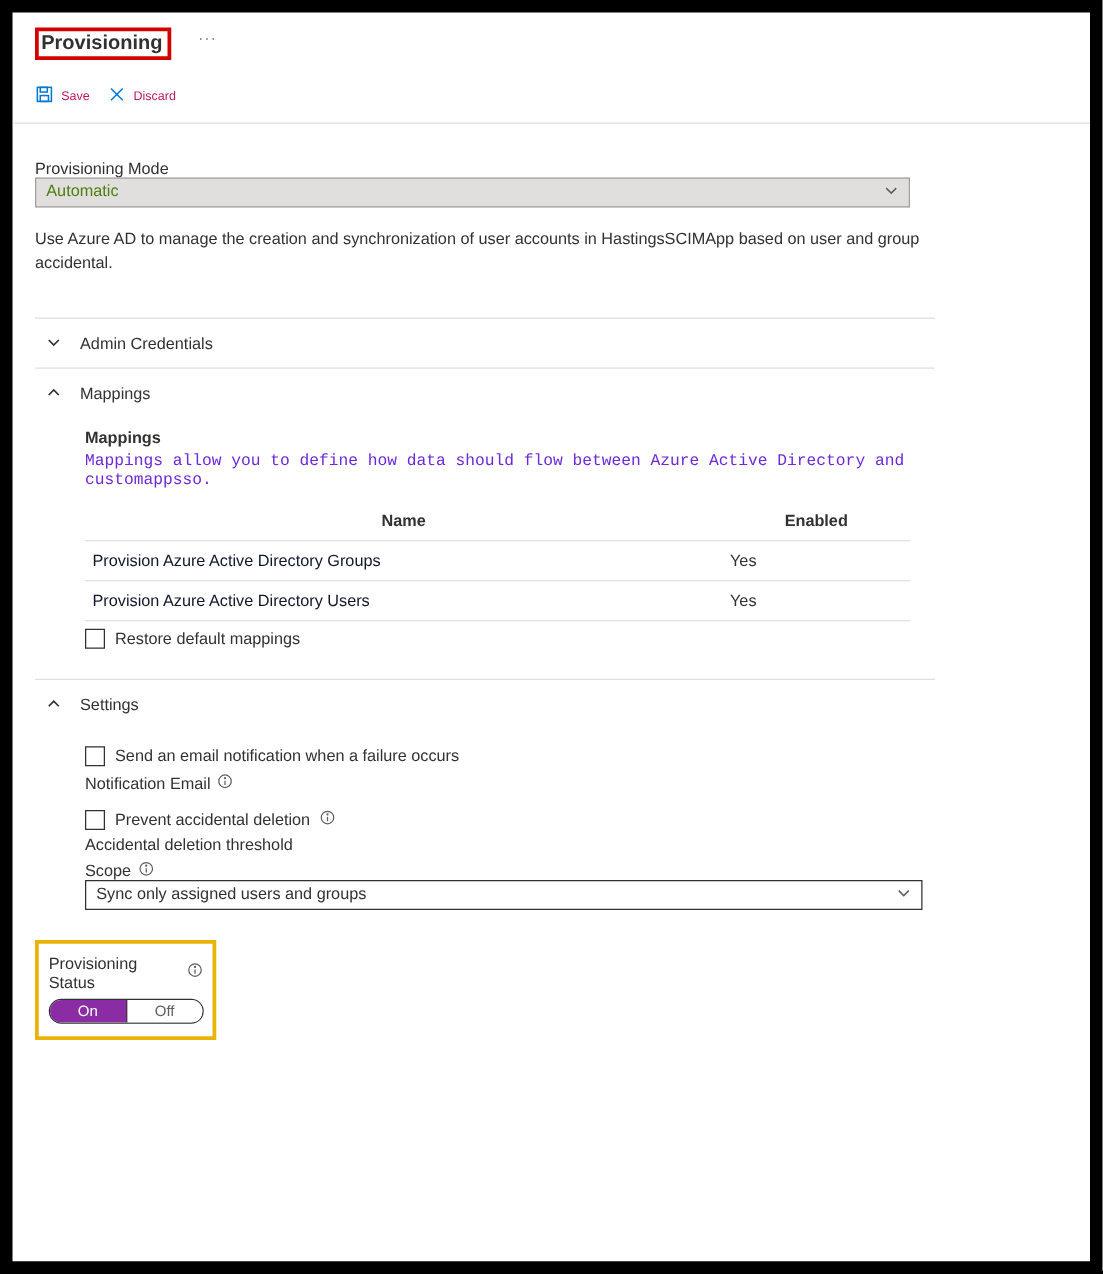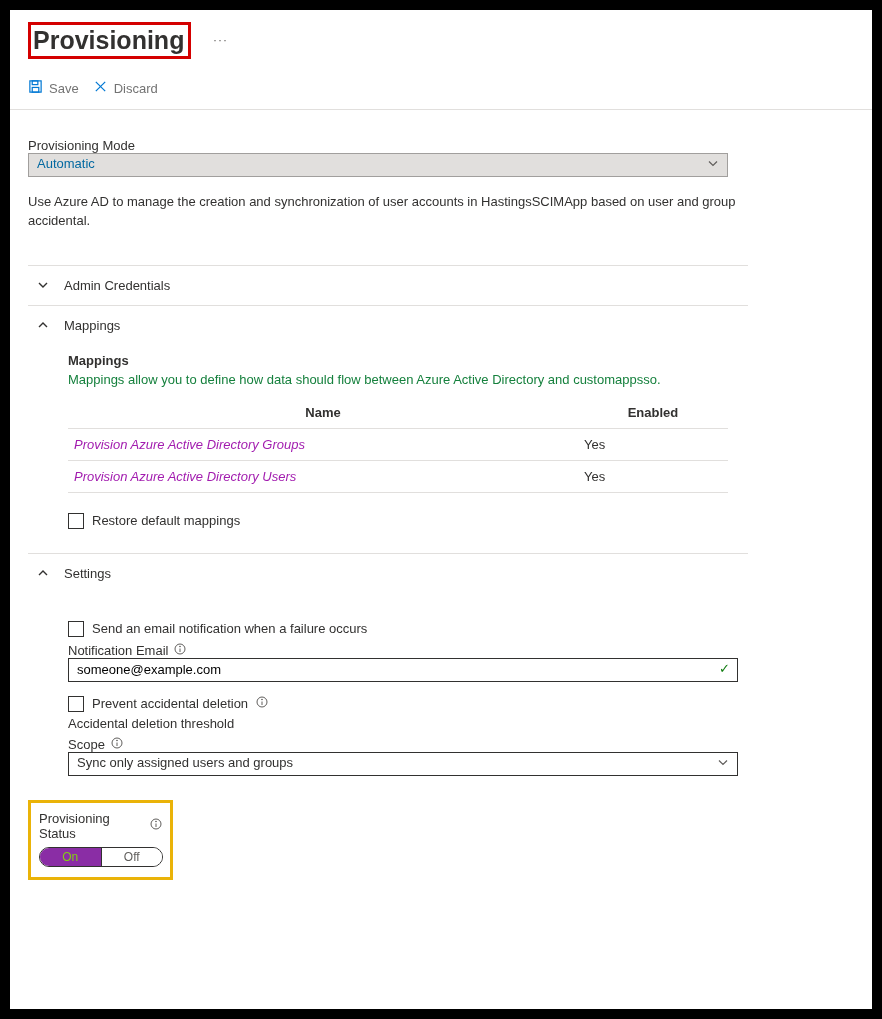--- a/index.html
+++ b/index.html
@@ -1,56 +1,56 @@
 <!DOCTYPE html>
 <html><head>
   <meta charset="utf-8">
   <style>
     * { box-sizing: border-box; margin: 0; padding: 0; }
     body { font-family: "Segoe UI", Tahoma, sans-serif; font-size: 13px; color: #323130; background: #000; width: 882px; height: 1019px; padding: 10px; }
     .frame { background: #fff; width: 100%; height: 100%; padding: 0; overflow: hidden; position: relative; }
     .header { padding: 12px 18px 6px 18px; }
-    .page-title { font-size: 25px; font-weight: 600; display: inline-block; border: 3px solid #d40000; padding: 0 4px 0 2px; line-height: 1.25; }
+    .page-title { font-size: 16px; font-weight: 600; display: inline-block; border: 3px solid #d40000; padding: 0 4px 0 2px; line-height: 1.25; }
     .dots { display: inline-block; margin-left: 18px; color: #605e5c; vertical-align: super; letter-spacing: 1px; font-size: 12px;}
     .toolbar { border-bottom: 1px solid #e1dfdd; padding: 14px 18px 12px 18px; display: flex; gap: 14px; }
-    .tb-btn { display: inline-flex; align-items: center; gap: 6px; background: none; border: none; cursor: pointer; font-size: 13px; color: #737373; }
+    .tb-btn { display: inline-flex; align-items: center; gap: 6px; background: none; border: none; cursor: pointer; font-size: 10px; color: #be185d; }
     .tb-btn svg { width: 15px; height: 15px; }
     .content { padding: 28px 18px 18px 18px; }
     .label { font-size: 13px; color: #323130; margin-bottom: 0; display: block; }
     .sel-wrap { position: relative; width: 700px; }
-    .sel-disabled { width: 100%; height: 24px; border: 1px solid #a19f9d; background: #e1dfdd; color: #0369a1; padding: 2px 8px; font-size: 13px; position: relative; }
+    .sel-disabled { width: 100%; height: 24px; border: 1px solid #a19f9d; background: #e1dfdd; color: #4d7c0f; padding: 2px 8px; font-size: 13px; position: relative; }
     .chev { position: absolute; right: 8px; top: 50%; transform: translateY(-50%); }
     .chev svg { width: 12px; height: 12px; stroke: #605e5c; }
     .desc { margin-top: 16px; color: #323130; max-width: 740px; line-height: 1.45; font-size: 13px; }
     .section { border-top: 1px solid #e1dfdd; border-bottom: 1px solid #e1dfdd; margin-top: 34px; width: 720px; }
     .sec-hdr { display: flex; align-items: center; gap: 14px; padding: 12px 8px; cursor: pointer; }
     .sec-hdr .ico { width: 14px; display: flex; justify-content: center; }
     .sec-hdr .ico svg { width: 12px; height: 12px; stroke: #323130; }
     .section + .section { margin-top: 0; border-top: 0; }
     .sec-body { padding: 8px 0 24px 40px; }
     .sub-h { font-size: 13px; font-weight: 600; margin-bottom: 4px; }
-    .sub-d { color: #15803d; margin-bottom: 10px; }
+    .sub-d { color: #6d28d9; margin-bottom: 10px; font-family: Liberation Mono, monospace; }
     table.map { width: 660px; border-collapse: collapse; font-size: 13px; }
     table.map th { text-align: center; border-bottom: 1px solid #e1dfdd; padding: 8px 6px; font-weight: 600; }
     table.map td { border-bottom: 1px solid #e1dfdd; padding: 8px 6px; }
-    table.map td a { color: #a21caf; text-decoration: none; cursor: pointer; font-style: italic; }
-    .chk-row { display: flex; align-items: center; gap: 8px; margin-top: 20px; }
+    table.map td a { color: #0f172a; text-decoration: none; cursor: pointer; }
+    .chk-row { display: flex; align-items: center; gap: 8px; margin-top: 6px; }
     .chk { width: 16px; height: 16px; border: 1px solid #323130; display: inline-block; cursor: pointer; }
     .settings-body { padding: 8px 0 8px 40px; }
     .settings-body .field { margin-top: 6px; width: 670px; }
     .lbl-inline { display: flex; align-items: center; gap: 6px; font-size: 13px; color: #323130; margin-top: 4px; }
     .info-ico svg { width: 12px; height: 12px; stroke: #605e5c; fill: none; }
     .txt-input { width: 100%; height: 24px; border: 1px solid #323130; padding: 2px 8px; font-size: 13px; }
     .valid { position: relative; }
     .valid::after { content: "✓"; color: #107c10; position: absolute; right: 8px; top: 3px; font-size: 13px; }
     .sel-normal { width: 100%; height: 24px; border: 1px solid #323130; background: #fff; padding: 2px 8px; font-size: 13px; position: relative; }
     .prov-status-wrap { margin-top: 16px; border: 3px solid #eab308; padding: 8px 8px 10px 8px; width: 145px; }
     .prov-status-wrap .lbl-inline { margin-top: 0; }
     .toggle { margin-top: 6px; width: 124px; height: 20px; border: 1px solid #323130; border-radius: 12px; display: flex; overflow: hidden; cursor: pointer; }
-    .toggle .on { flex: 1; background: #8a2da5; color: #84cc16; display: flex; align-items: center; justify-content: center; font-size: 12px; border-right: 1px solid #323130;}
+    .toggle .on { flex: 1; background: #8a2da5; color: #ffffff; display: flex; align-items: center; justify-content: center; font-size: 12px; border-right: 1px solid #323130;}
     .toggle .off { flex: 1; background: #fff; color: #605e5c; display: flex; align-items: center; justify-content: center; font-size: 12px; }
   </style>
 </head>
 <body>
 <div class="frame">
 
 <div class="header">
   <span class="page-title">Provisioning</span>
   <span class="dots">···</span>
 </div>
@@ -152,21 +152,20 @@
       </div>
       <div class="field">
         <div class="lbl-inline">
           <span>Notification Email</span>
           <span class="info-ico"><svg viewBox="0 0 12 12" stroke-width="1">
                   <circle cx="6" cy="6" r="5"></circle>
                   <line x1="6" y1="5.5" x2="6" y2="9"></line>
                   <circle cx="6" cy="3.5" r="0.4" fill="#605e5c"></circle>
                 </svg></span>
         </div>
-        <div class="valid"><input class="txt-input" value="someone@example.com" style=""></div>
       </div>
       <div class="chk-row" style="margin-top:14px">
         <span class="chk"></span>
         <span>Prevent accidental deletion</span>
         <span class="info-ico"><svg viewBox="0 0 12 12" stroke-width="1">
                 <circle cx="6" cy="6" r="5"></circle>
                 <line x1="6" y1="5.5" x2="6" y2="9"></line>
                 <circle cx="6" cy="3.5" r="0.4" fill="#605e5c"></circle>
               </svg></span>
       </div>

